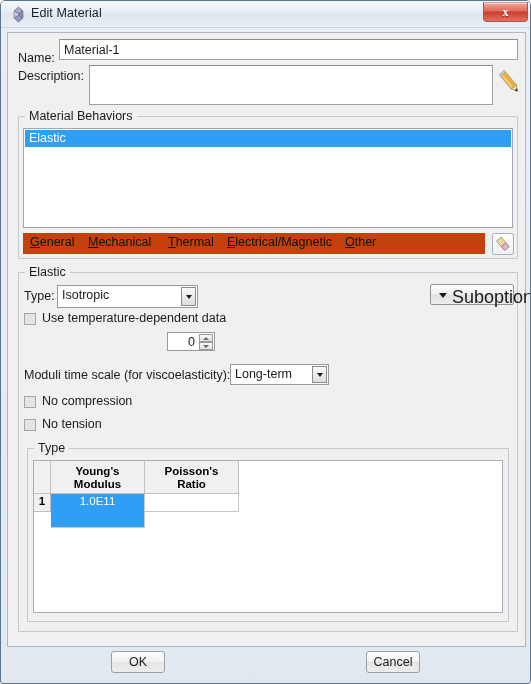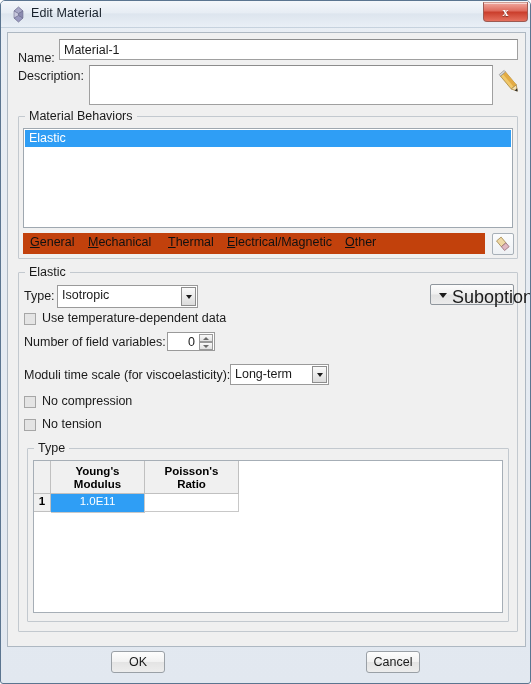--- a/index.html
+++ b/index.html
@@ -413,21 +413,20 @@
       </div>
 
       <div class="subopt-btn" style="left:421px; top:250px; width:84px; height:21px;">
         <span class="subopt-tri"></span>
         <span class="subopt-label">Suboptions</span>
       </div>
 
       <div class="checkbox" style="left:15px; top:279px;"></div>
       <div class="row-label" style="left:33px; top:277px;">Use temperature-dependent data</div>
 
-      <div class="row-label" style="left:15px; top:301px;">Number of field variables:</div>
       <div class="spinner" style="left:158px; top:298px; width:48px; height:19px;">
         <div class="spinner-value">0</div>
         <div class="spin-up"></div>
         <div class="spin-down"></div>
       </div>
 
       <div class="row-label" style="left:15px; top:334px;">Moduli time scale (for viscoelasticity):</div>
       <div class="combo" style="left:221px; top:330px; width:99px; height:21px;">
         <div class="combo-text">Long-term</div>
         <div class="combo-arrow"></div>
@@ -447,21 +446,21 @@
         <div class="th" style="left:17px; top:0; width:94px; height:33px;">
           <span>Young's</span><br>
           <span>Modulus</span>
         </div>
         <div class="th" style="left:111px; top:0; width:94px; height:33px;">
           <span>Poisson's</span><br>
           <span>Ratio</span>
         </div>
 
         <div class="rowhead" style="left:0; top:33px; width:17px; height:18px;">1</div>
-        <div class="cell selected" style="left:17px; top:33px; width:94px; height:19px;">1.0E11</div>
+        <div class="cell selected" style="left:17px; top:33px; width:94px; height:34px;">1.0E11</div>
         <div class="cell" style="left:111px; top:33px; width:94px; height:18px;"></div>
       </div>
 
     </div>
   </div>
 
   <div class="pushbtn" style="left:110px; top:650px; width:54px; height:22px; line-height:20px;">OK</div>
   <div class="pushbtn" style="left:365px; top:650px; width:54px; height:22px; line-height:20px;">Cancel</div>
 
 </div>

